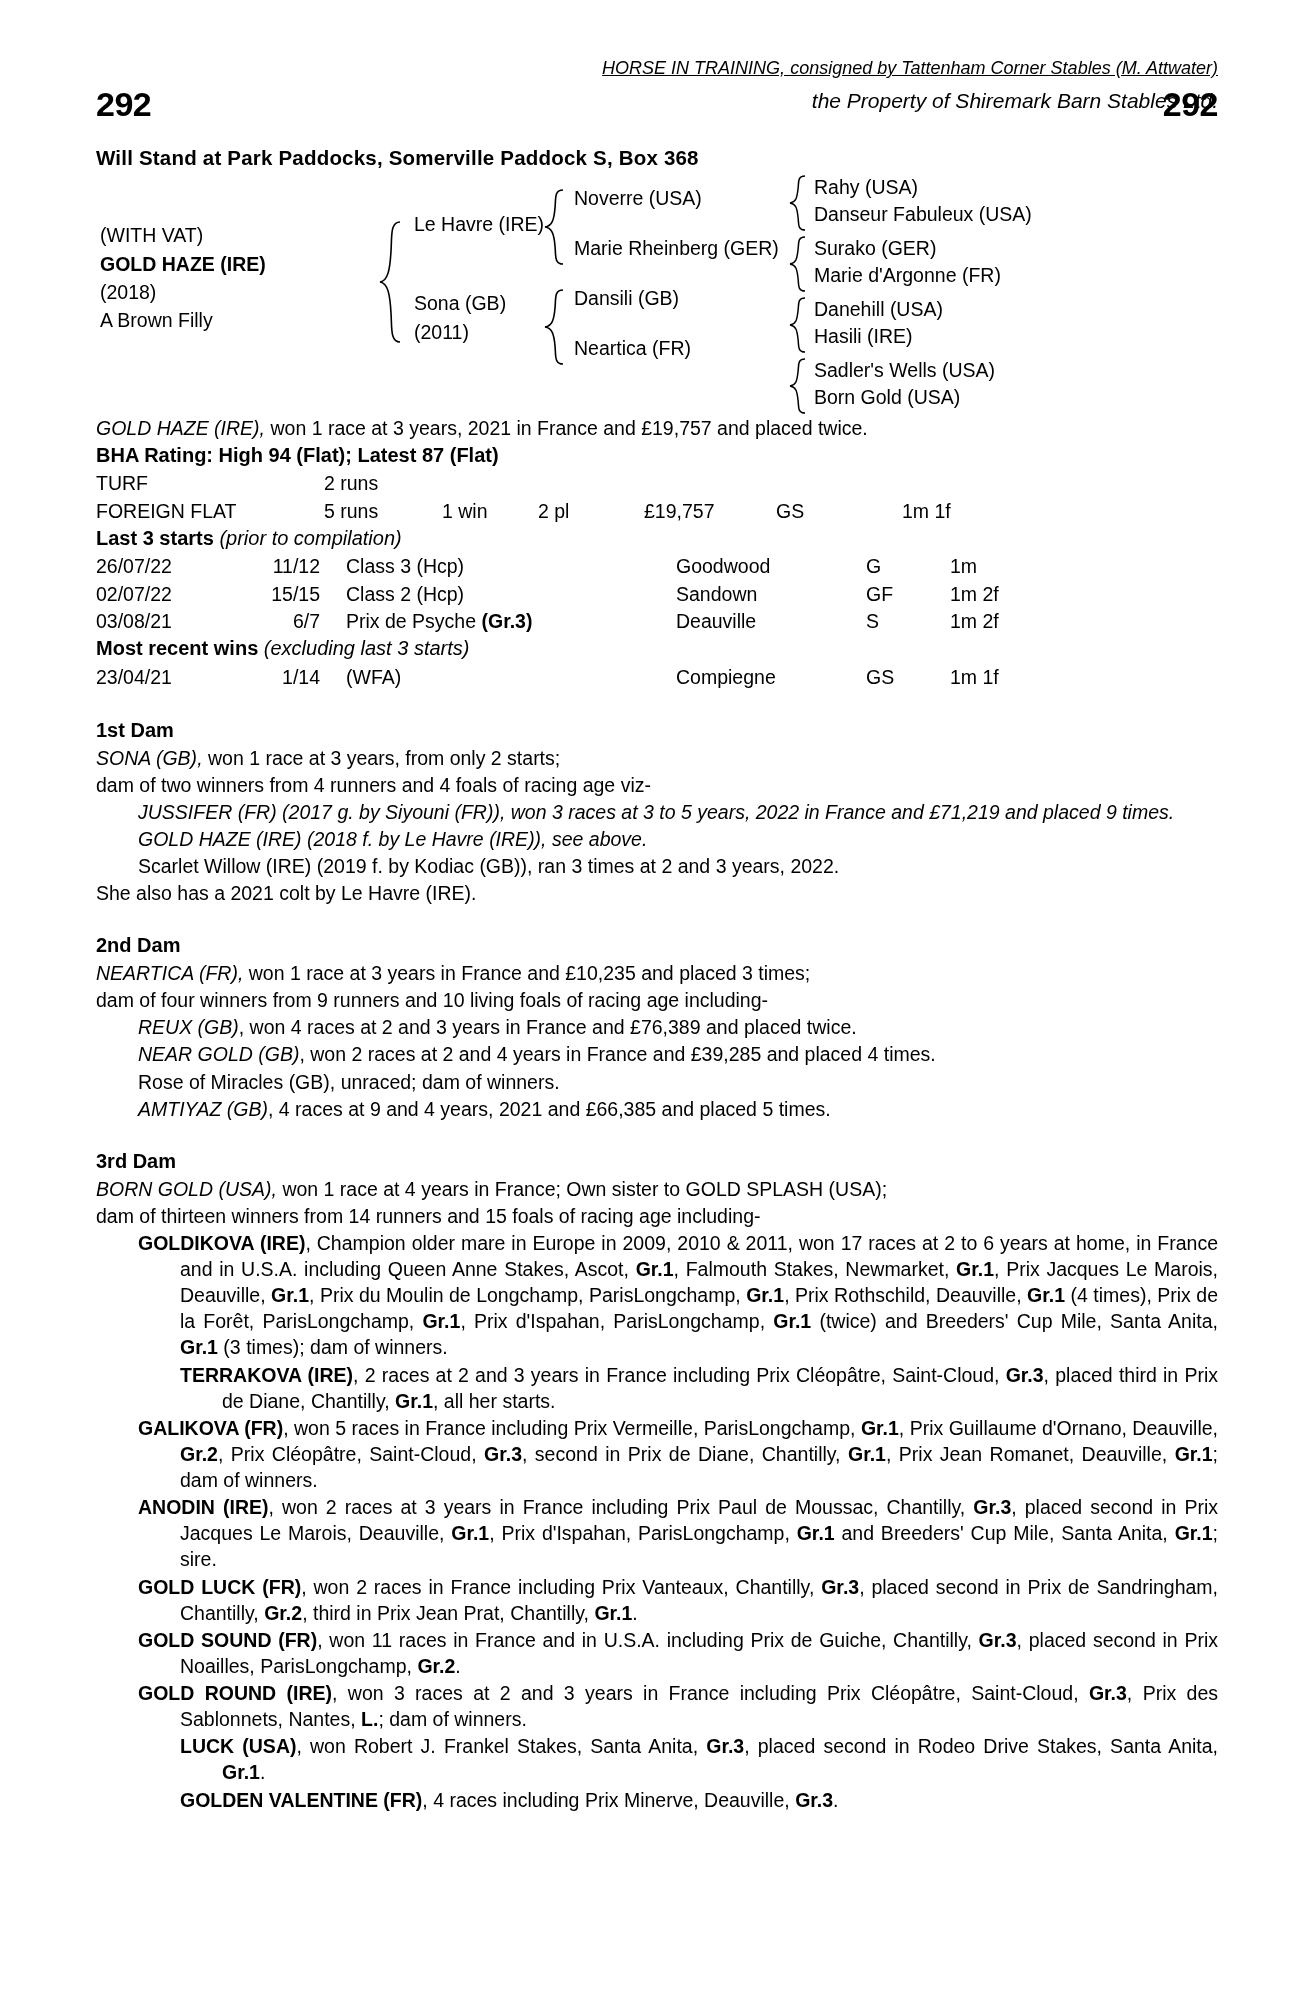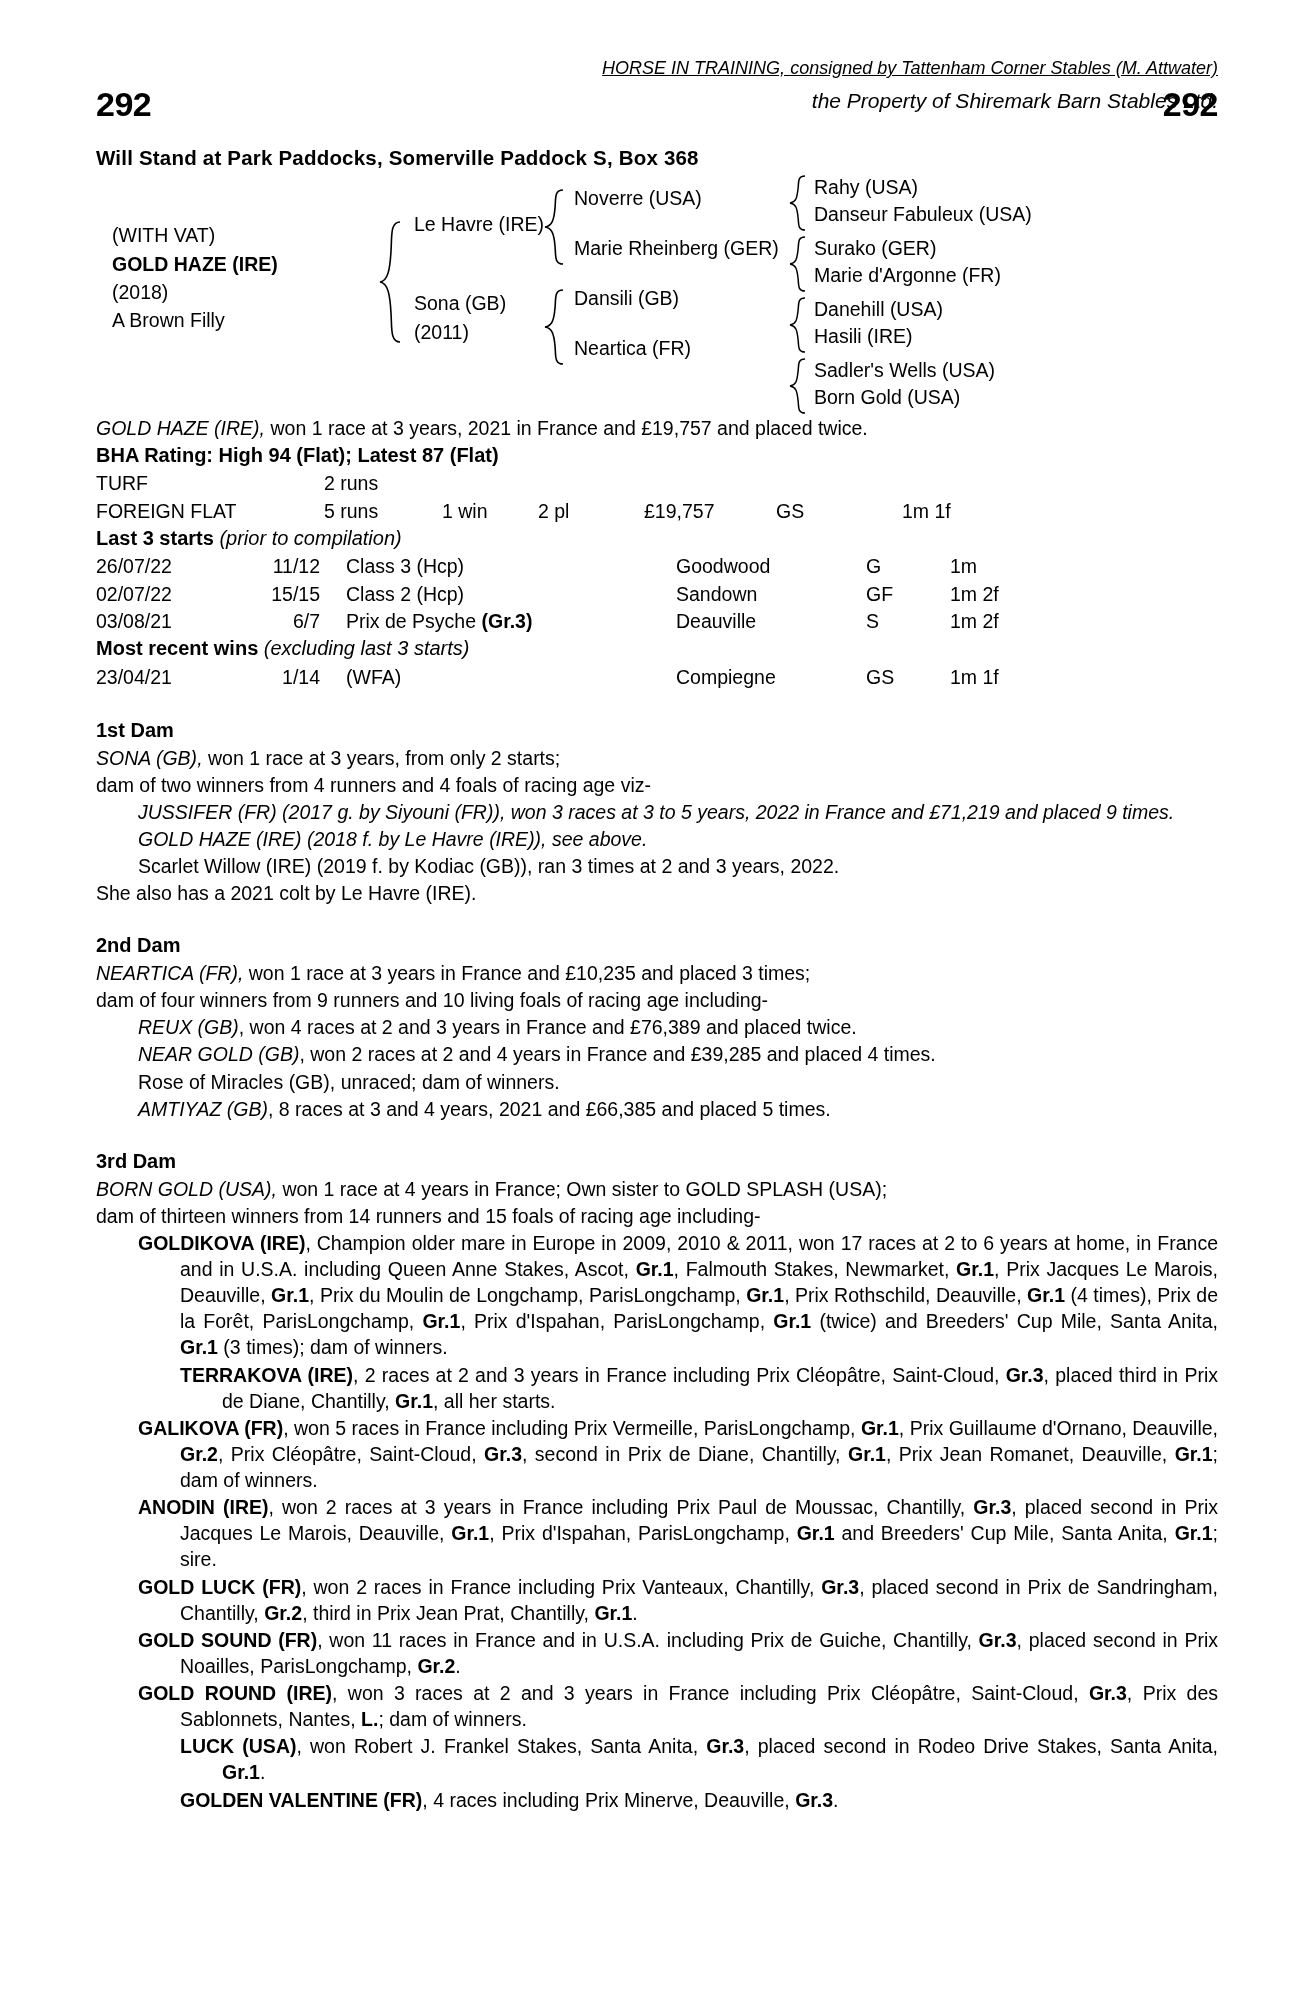--- a/index.html
+++ b/index.html
@@ -61,21 +61,21 @@
 
   
   .ped {
     position: relative;
     height: 196px;
     margin-top: 6px;
     font-size: 19.5px;
   }
   .ped .col-sub {
     position: absolute;
-    left: 16px;
+    left: 4px;
     top: 44px;
     width: 230px;
     line-height: 1.45;
   }
   .ped .bold { font-weight: bold; }
 
   .brace {
     position: absolute;
     font-size: 19px;
     line-height: 1;
@@ -366,21 +366,21 @@
   <div class="hang-blk row">
     <span class="it">REUX (GB)</span><span>, won 4 races at 2 and 3 years in France and £76,389 and placed twice.</span>
   </div>
   <div class="hang-blk row">
     <span class="it">NEAR GOLD (GB)</span><span>, won 2 races at 2 and 4 years in France and £39,285 and placed 4 times.</span>
   </div>
   <div class="hang-blk row">
     <span>Rose of Miracles (GB)</span><span>, unraced; dam of winners.</span>
   </div>
   <div class="hang-blk row">
-    <span class="it">AMTIYAZ (GB)</span><span>, 8 races at 3 and 4 years, 2021 and £66,385 and placed 5 times.</span>
+    <span class="it">AMTIYAZ (GB)</span><span>, 4 races at 9 and 4 years, 2021 and £66,385 and placed 5 times.</span>
   </div>
 
   <div class="dam-head">3rd Dam</div>
   <div class="row">
     <span class="it">BORN GOLD (USA)</span><span class="it">,</span>
     <span class="bd">won</span><span> 1 race at 4 years in France; Own sister to </span><span class="bd">GOLD SPLASH (USA)</span><span>;</span>
   </div>
   <div class="row">
     <span>dam of </span><span class="bd">thirteen winners</span><span> from 14 runners and 15 foals of racing age including-</span>
   </div>

